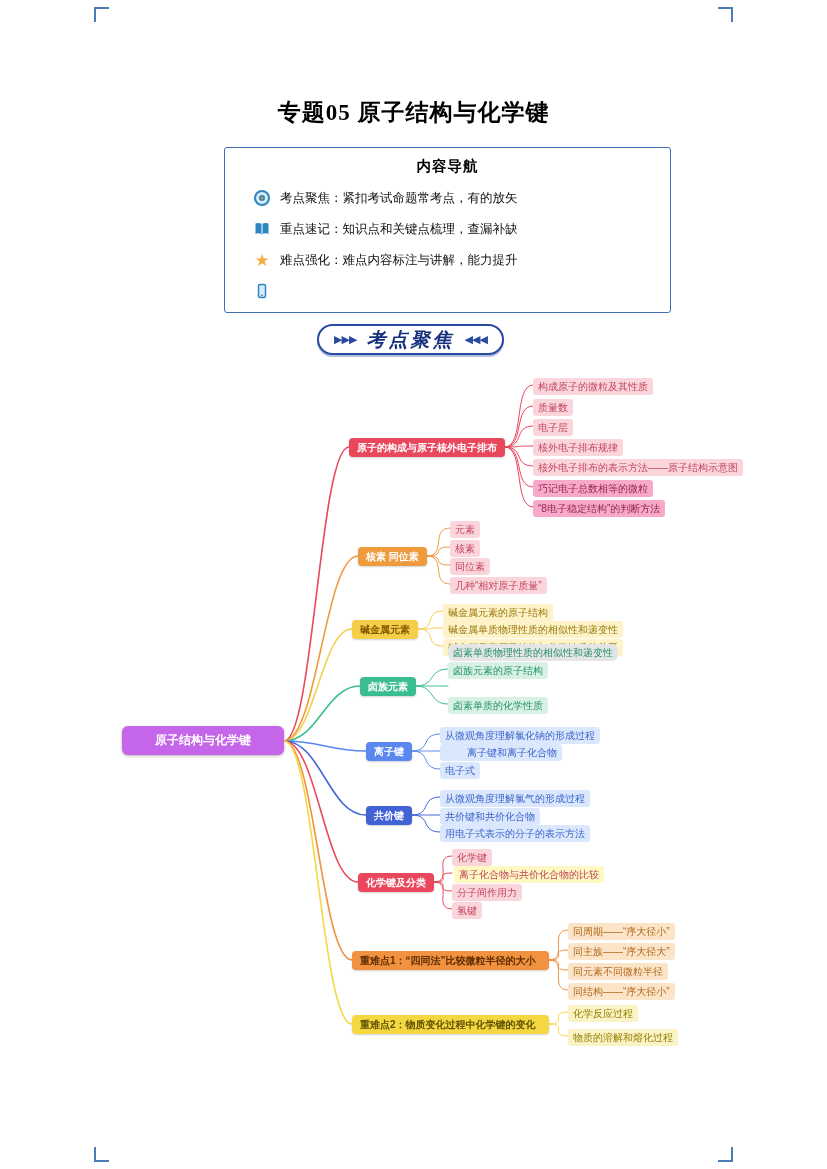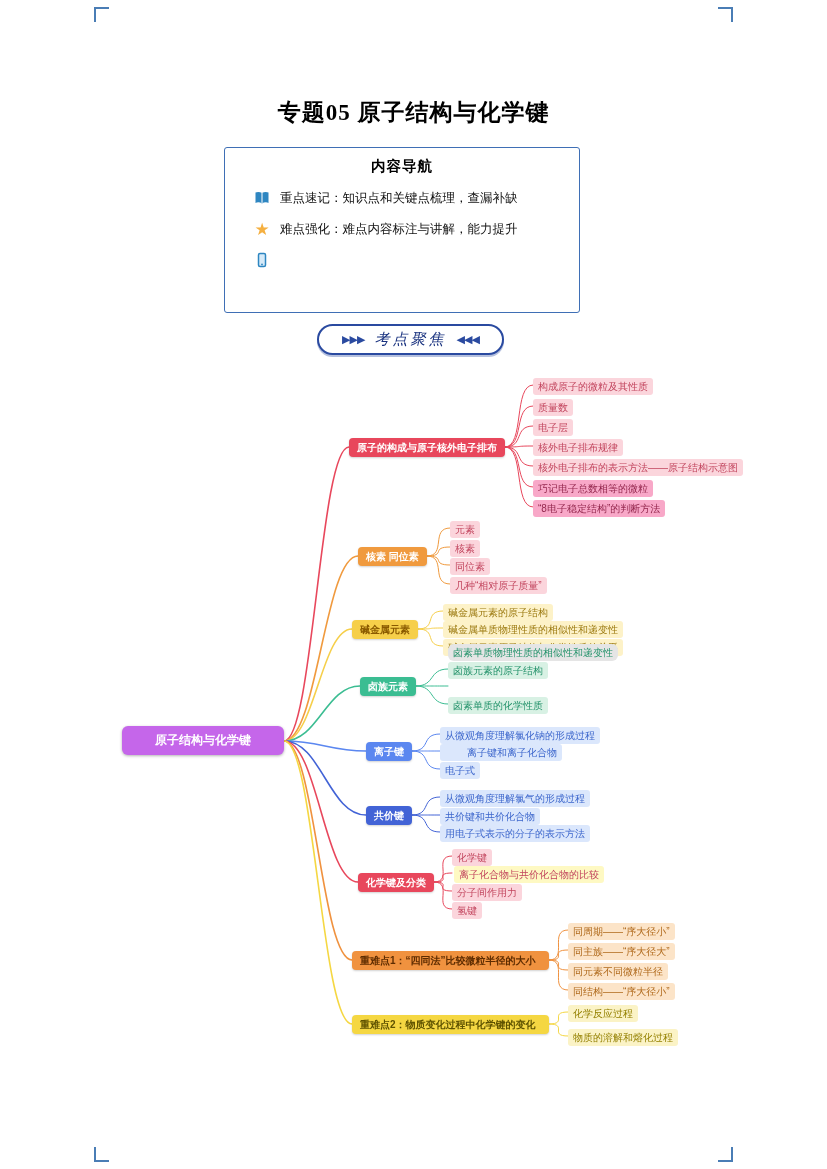--- a/index.html
+++ b/index.html
@@ -15,40 +15,40 @@
   .corner.bl{left:94px;bottom:7px;border-bottom-width:2px;border-left-width:2px;}
   .corner.br{right:94px;bottom:7px;border-bottom-width:2px;border-right-width:2px;}
 
   .title{
     position:absolute;top:97px;left:0;width:100%;text-align:center;margin:0;
     font-family:"Liberation Serif","DejaVu Serif",serif;
     font-size:23px;font-weight:bold;color:#000;letter-spacing:1px;
   }
 
   .navbox{
-    position:absolute;left:224px;top:147px;width:356px;height:166px;
+    position:absolute;left:224px;top:147px;width:447px;height:166px;
     border:1.5px solid #3f6fb5;border-radius:3px;background:#fff;box-sizing:border-box;
   }
   .navbox-title{
     text-align:center;font-weight:bold;font-size:14.5px;color:#000;margin-top:9px;letter-spacing:1px;
   }
   .nav-item{
     display:flex;align-items:center;gap:9px;margin:13px 0 0 28px;font-size:12.5px;color:#111;
   }
   .nav-item .ico{width:18px;height:18px;display:inline-flex;align-items:center;justify-content:center;flex:0 0 18px;}
   .star-glyph{color:#f5b041;font-size:17px;line-height:1;}
 
   .banner{
     position:absolute;left:317px;top:324px;width:187px;height:31px;background:#fff;
     border:2px solid #2a4aa0;border-radius:16px;box-sizing:border-box;
     display:flex;align-items:center;justify-content:center;gap:10px;
     box-shadow:0 2px 0 rgba(42,74,160,.35);
   }
   .banner .arrows{color:#2a4aa0;font-size:11px;letter-spacing:-1px;line-height:1;}
-  .banner-label{color:#17307e;font-weight:normal;font-style:italic;font-size:15px;letter-spacing:3px;}
+  .banner-label{color:#17307e;font-weight:bold;font-style:italic;font-size:19px;letter-spacing:3px;}
 
   #mm-lines{position:absolute;left:0;top:0;z-index:1;}
   #mindmap-nodes{position:absolute;left:0;top:0;width:827px;height:1169px;z-index:2;}
 
   .mm-root{
     position:absolute;width:162px;box-sizing:border-box;text-align:center;
     font-weight:bold;font-size:12px;color:#fff;padding:6px 2px;border-radius:6px;
     box-shadow:0 1px 3px rgba(0,0,0,.3);white-space:nowrap;
   }
   .mm-branch{
@@ -69,20 +69,30 @@
   <div class="corner tl"></div>
   <div class="corner tr"></div>
   <div class="corner bl"></div>
   <div class="corner br"></div>
 
   <h1 class="title">专题05 原子结构与化学键</h1>
 
   <div class="navbox">
     <div class="navbox-title">内容导航</div>
 
+    <div class="nav-item">
+      <span class="ico">
+        <svg width="16" height="16" viewBox="0 0 16 16">
+          <circle cx="8" cy="8" r="7" fill="#d6eaf8" stroke="#2e86c1" stroke-width="2"></circle>
+          <circle cx="8" cy="8" r="3" fill="#2e86c1"></circle>
+          <circle cx="8" cy="8" r="1.2" fill="#f39c12"></circle>
+        </svg>
+      </span>
+      <span>考点聚焦：紧扣考试命题常考点，有的放矢</span>
+    </div>
 
     <div class="nav-item">
       <span class="ico">
         <svg width="16" height="16" viewBox="0 0 16 16">
           <path d="M8 3 C6 1.6 3 1.6 1.5 2.6 V13 C3 12 6 12 8 13.4 C10 12 13 12 14.5 13 V2.6 C13 1.6 10 1.6 8 3 Z" fill="#2e86c1"></path>
           <line x1="8" y1="3" x2="8" y2="13.4" stroke="#ffffff" stroke-width="1"></line>
         </svg>
       </span>
       <span>重点速记：知识点和关键点梳理，查漏补缺</span>
     </div>

